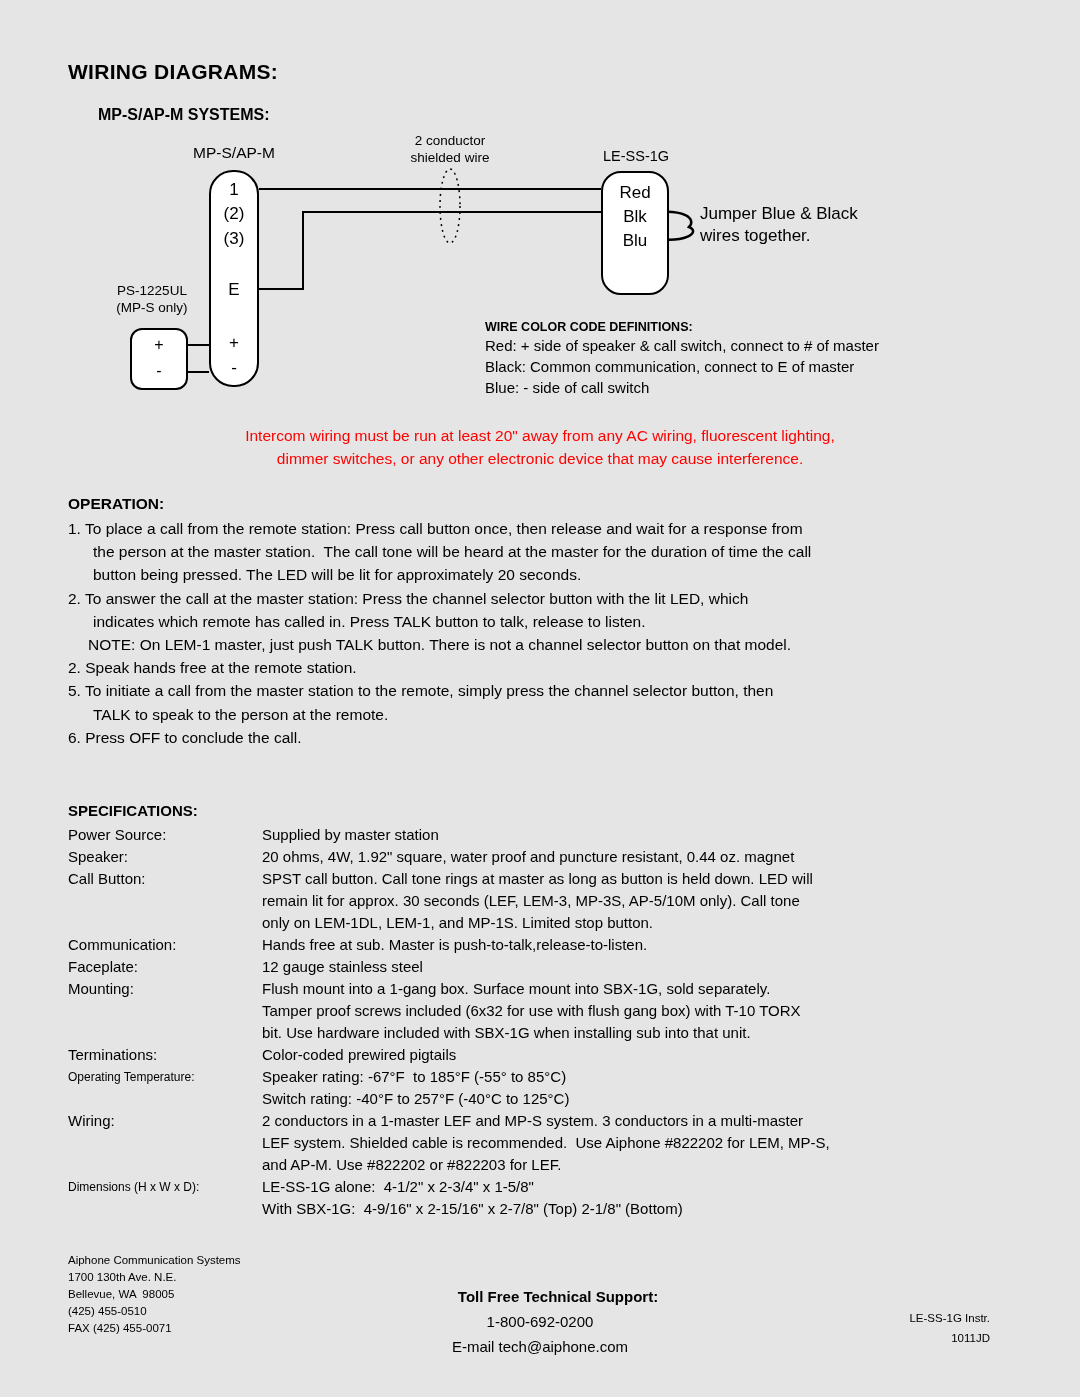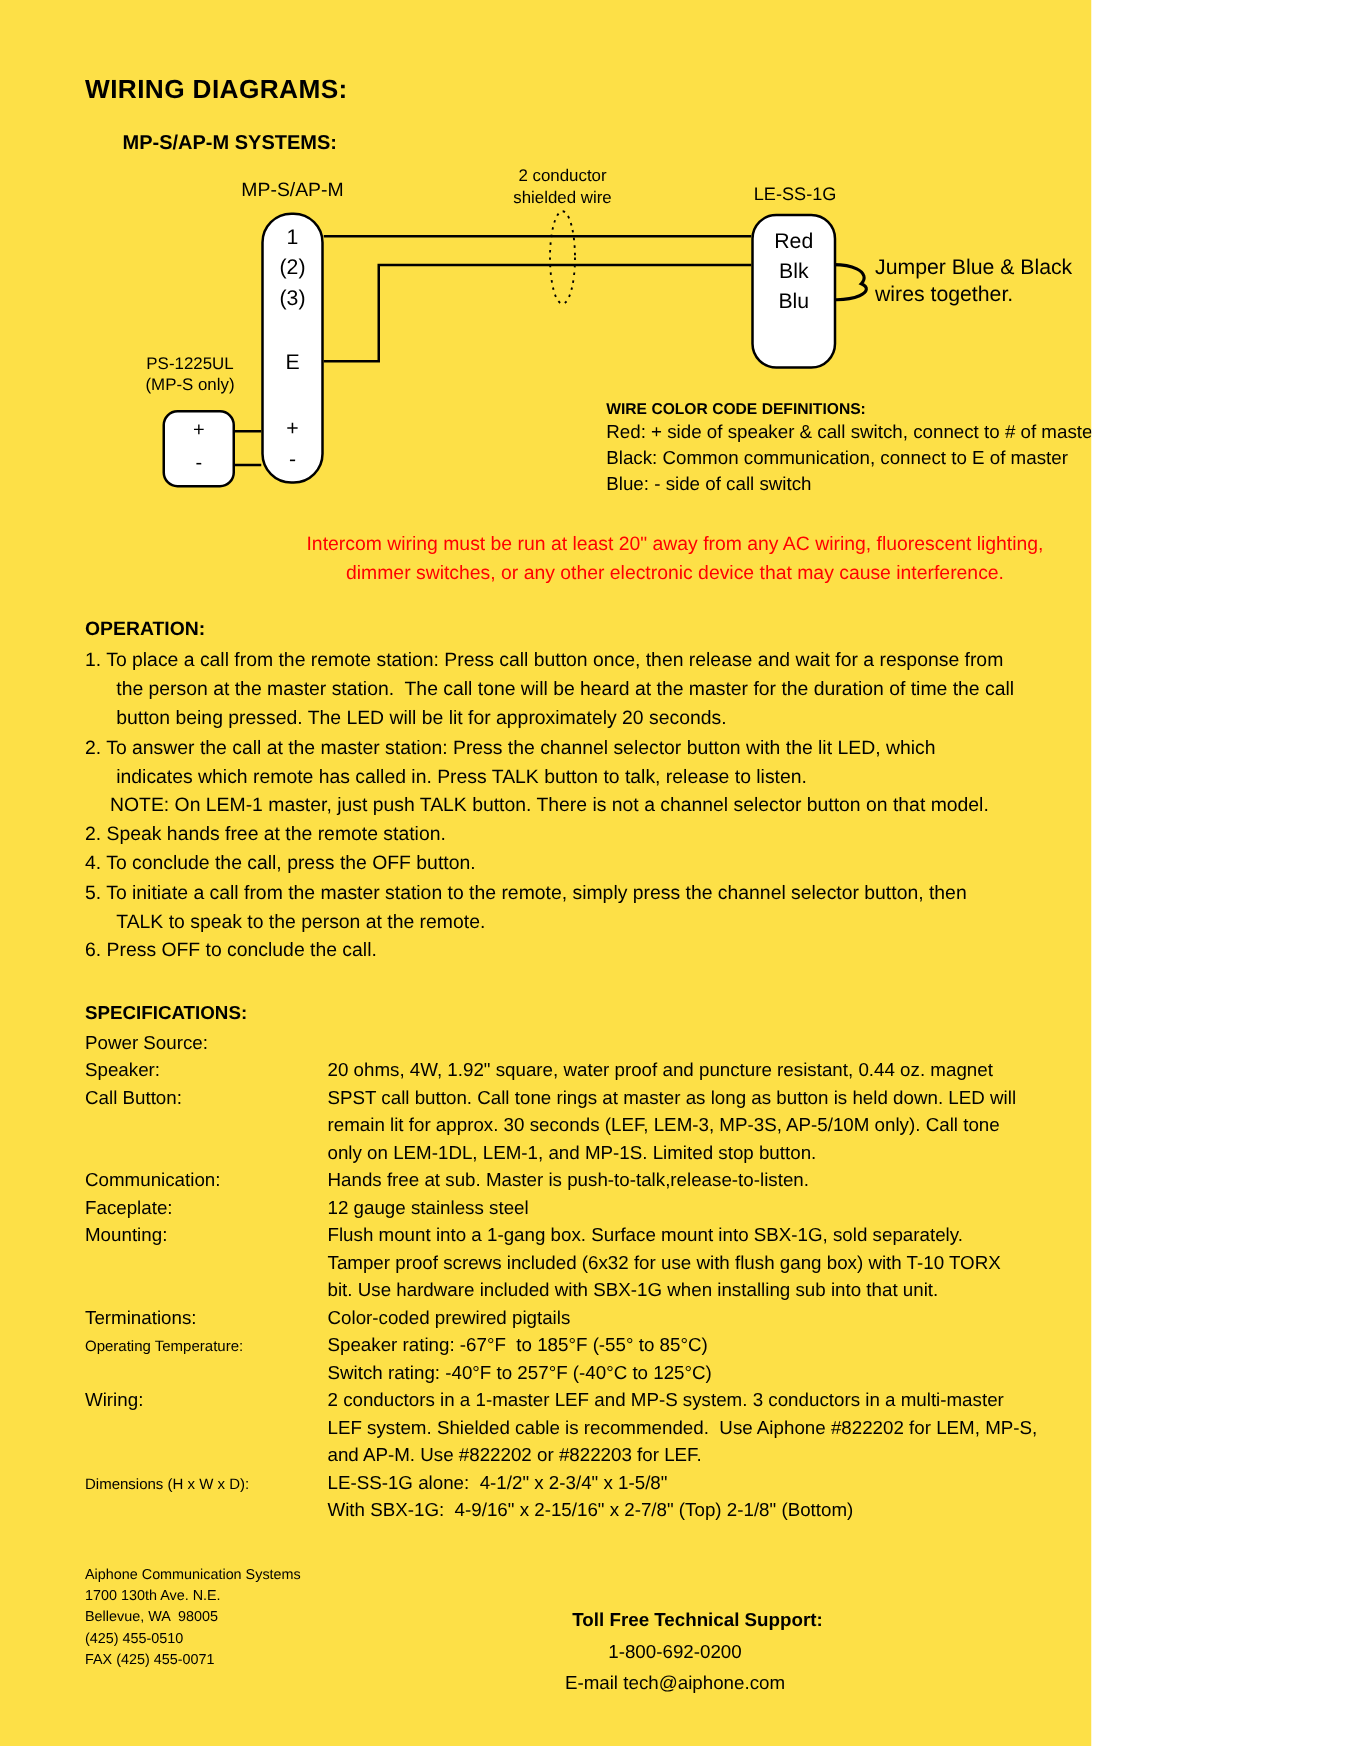--- a/index.html
+++ b/index.html
@@ -2,21 +2,21 @@
 <html><head>
 <meta charset="utf-8">
 <style>
   * { box-sizing: border-box; }
   html, body { margin: 0; padding: 0; background: #ffffff; }
   body {
     width: 1080px; height: 1397px;
     font-family: "Liberation Sans", sans-serif;
     color: #000;
   }
-  .page { position: relative; width: 873px; height: 1397px; overflow: hidden; background: #fde047; }
+  .page { position: relative; width: 1080px; height: 1397px; overflow: hidden; background: #e5e5e5; }
 
   .abs { position: absolute; }
 
   .doc-title { left: 68px; top: 60px; font-size: 21px; font-weight: bold; letter-spacing: .3px; }
   .doc-subtitle { left: 98px; top: 106px; font-size: 16px; font-weight: bold; }
 
   
   .diagram { position: absolute; left: 0; top: 130px; width: 1080px; height: 292px; }
   .diagram svg { position: absolute; left: 0; top: 0; }
 
@@ -147,30 +147,32 @@
 
   <div class="abs op-heading">OPERATION:</div>
   <div class="op-list">
       <div class="first">1. To place a call from the remote station: Press call button once, then release and wait for a response from</div>
       <div class="cont">the person at the master station.  The call tone will be heard at the master for the duration of time the call</div>
       <div class="cont">button being pressed. The LED will be lit for approximately 20 seconds.</div>
       <div class="first">2. To answer the call at the master station: Press the channel selector button with the lit LED, which</div>
       <div class="cont">indicates which remote has called in. Press TALK button to talk, release to listen.</div>
       <div class="note">NOTE: On LEM-1 master, just push TALK button. There is not a channel selector button on that model.</div>
       <div class="first">2. Speak hands free at the remote station.</div>
-      <div class="first">4. To conclude the call, press the OFF button.</div>
       <div class="first">5. To initiate a call from the master station to the remote, simply press the channel selector button, then</div>
       <div class="cont">TALK to speak to the person at the remote.</div>
       <div class="first">6. Press OFF to conclude the call.</div>
     </div>
 
   <div class="abs spec-heading">SPECIFICATIONS:</div>
   <div class="spec-table">
       <div class="spec-row">
         <div class="spec-label">Power Source:</div>
+        <div class="spec-value">
+          <div>Supplied by master station</div>
+        </div>
       </div>
       <div class="spec-row">
         <div class="spec-label">Speaker:</div>
         <div class="spec-value">
           <div>20 ohms, 4W, 1.92" square, water proof and puncture resistant, 0.44 oz. magnet</div>
         </div>
       </div>
       <div class="spec-row">
         <div class="spec-label">Call Button:</div>
         <div class="spec-value">

